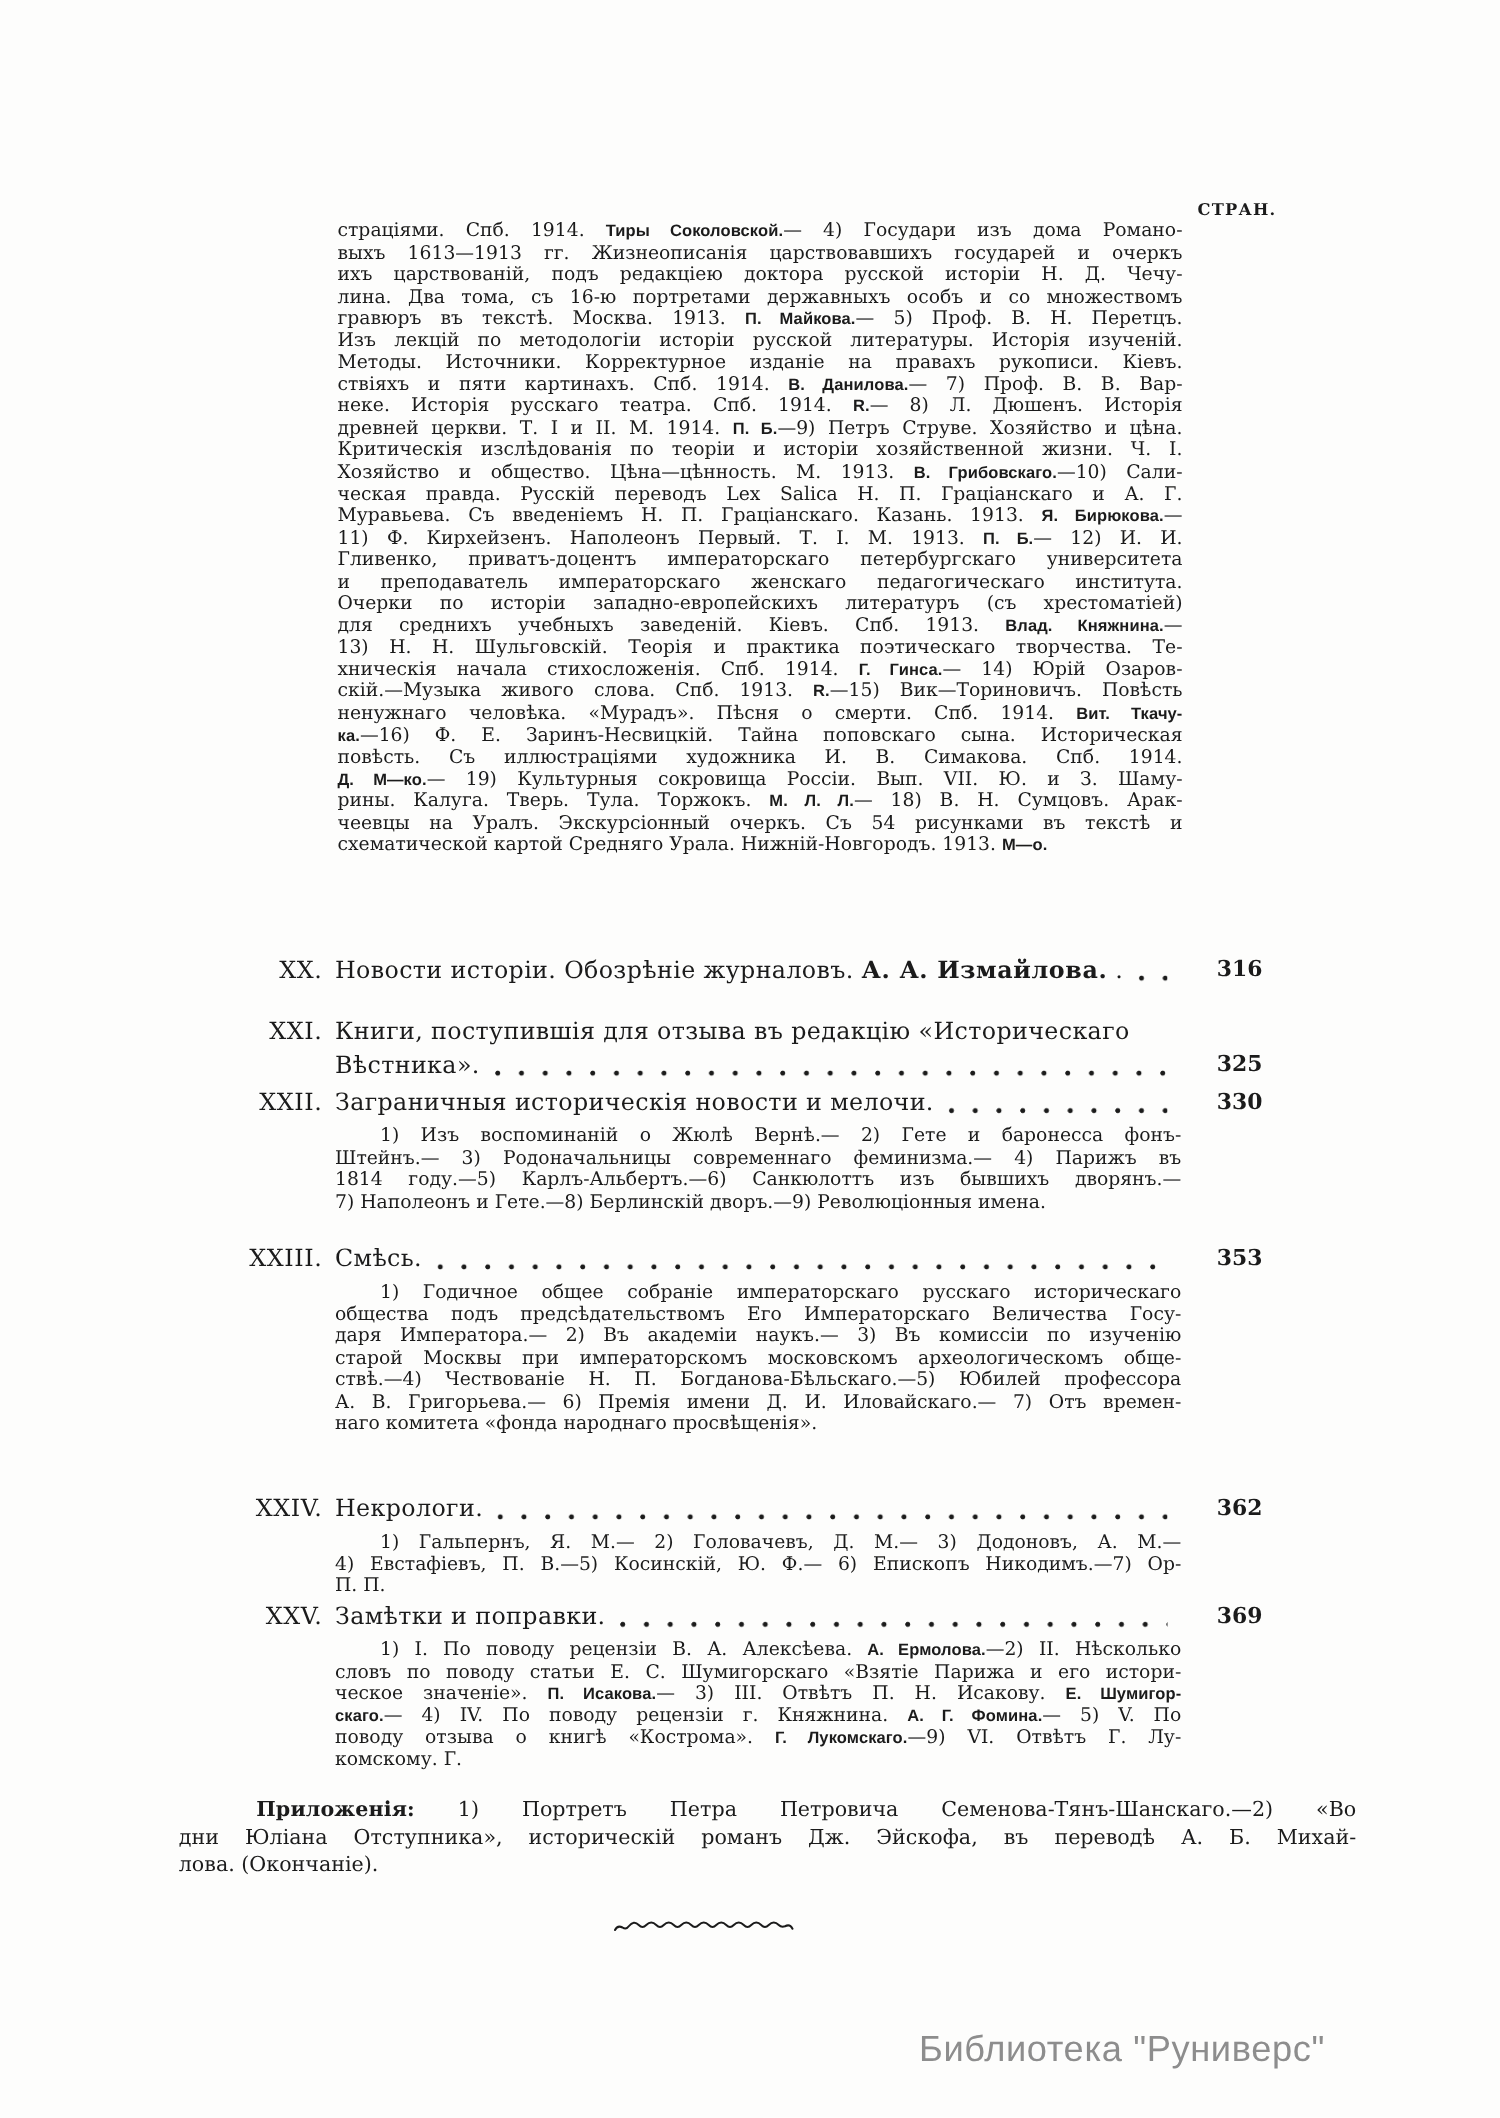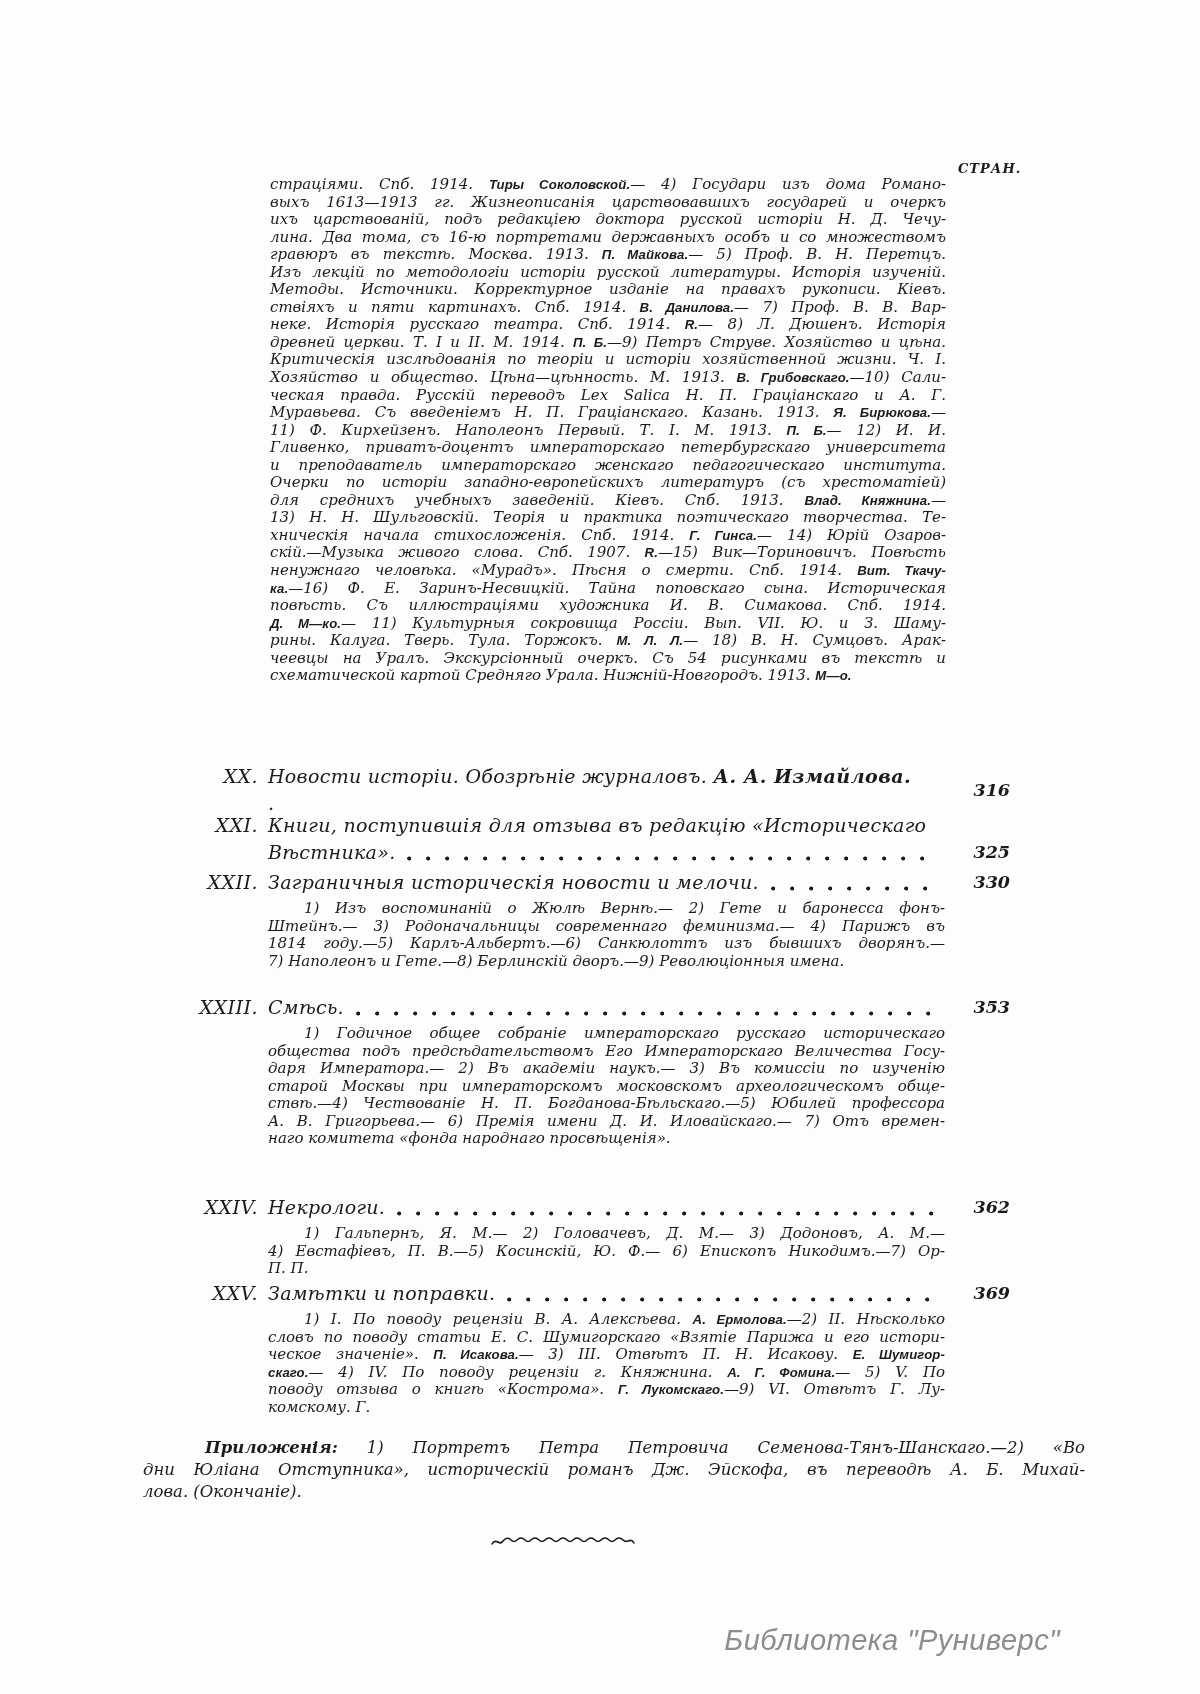--- a/index.html
+++ b/index.html
@@ -3,21 +3,20 @@
 <meta charset="utf-8">
 <style>
   html,body { margin:0; padding:0; }
   .page {
     position:relative;
     width:1200px; height:1694px;
     background:#fdfdfc;
     font-family:"DejaVu Serif", serif;
     color:#1b1b1b;
     overflow:hidden;
-    font-style:italic;
   }
   .stran {
     position:absolute; top:161px; left:958px;
     font-size:13px; font-weight:bold; letter-spacing:1px;
   }
   
   .bigblock {
     position:absolute; top:176px; left:270px; width:676px;
     font-size:15px; line-height:17.55px;
   }
@@ -96,25 +95,25 @@
       <div class="jline"><span>Хозяйство и общество. Цѣна—цѣнность. М. 1913. </span><b>В. Грибовскаго.</b><span>—10) Сали-</span></div>
       <div class="jline"><span>ческая правда. Русскій переводъ Lex Salica Н. П. Граціанскаго и А. Г.</span></div>
       <div class="jline"><span>Муравьева. Съ введеніемъ Н. П. Граціанскаго. Казань. 1913. </span><b>Я. Бирюкова.</b><span>—</span></div>
       <div class="jline"><span>11) Ф. Кирхейзенъ. Наполеонъ Первый. Т. I. М. 1913. </span><b>П. Б.</b><span>— 12) И. И.</span></div>
       <div class="jline"><span>Гливенко, приватъ-доцентъ императорскаго петербургскаго университета</span></div>
       <div class="jline"><span>и преподаватель императорскаго женскаго педагогическаго института.</span></div>
       <div class="jline"><span>Очерки по исторіи западно-европейскихъ литературъ (съ хрестоматіей)</span></div>
       <div class="jline"><span>для среднихъ учебныхъ заведеній. Кіевъ. Спб. 1913. </span><b>Влад. Княжнина.</b><span>—</span></div>
       <div class="jline"><span>13) Н. Н. Шульговскій. Теорія и практика поэтическаго творчества. Те-</span></div>
       <div class="jline"><span>хническія начала стихосложенія. Спб. 1914. </span><b>Г. Гинса.</b><span>— 14) Юрій Озаров-</span></div>
-      <div class="jline"><span>скій.—Музыка живого слова. Спб. 1907. </span><b>R.</b><span>—15) Вик—Ториновичъ. Повѣсть</span></div>
+      <div class="jline"><span>скій.—Музыка живого слова. Спб. 1913. </span><b>R.</b><span>—15) Вик—Ториновичъ. Повѣсть</span></div>
       <div class="jline"><span>ненужнаго человѣка. «Мурадъ». Пѣсня о смерти. Спб. 1914. </span><b>Вит. Ткачу-</b></div>
       <div class="jline"><b>ка.</b><span>—16) Ф. Е. Заринъ-Несвицкій. Тайна поповскаго сына. Историческая</span></div>
       <div class="jline"><span>повѣсть. Съ иллюстраціями художника И. В. Симакова. Спб. 1914.</span></div>
-      <div class="jline"><b>Д. М—ко.</b><span>— 11) Культурныя сокровища Россіи. Вып. VII. Ю. и З. Шаму-</span></div>
+      <div class="jline"><b>Д. М—ко.</b><span>— 19) Культурныя сокровища Россіи. Вып. VII. Ю. и З. Шаму-</span></div>
       <div class="jline"><span>рины. Калуга. Тверь. Тула. Торжокъ. </span><b>М. Л. Л.</b><span>— 18) В. Н. Сумцовъ. Арак-</span></div>
       <div class="jline"><span>чеевцы на Уралъ. Экскурсіонный очеркъ. Съ 54 рисунками въ текстѣ и</span></div>
       <div class="jline lastline"><span>схематической картой Средняго Урала. Нижній-Новгородъ. 1913. </span><b>М—о.</b></div>
     </div>
 
   <div class="toc">
       <div class="section">
         <div class="sec-num">XX.</div>
         <div class="sec-body">
           <div class="sec-row">

